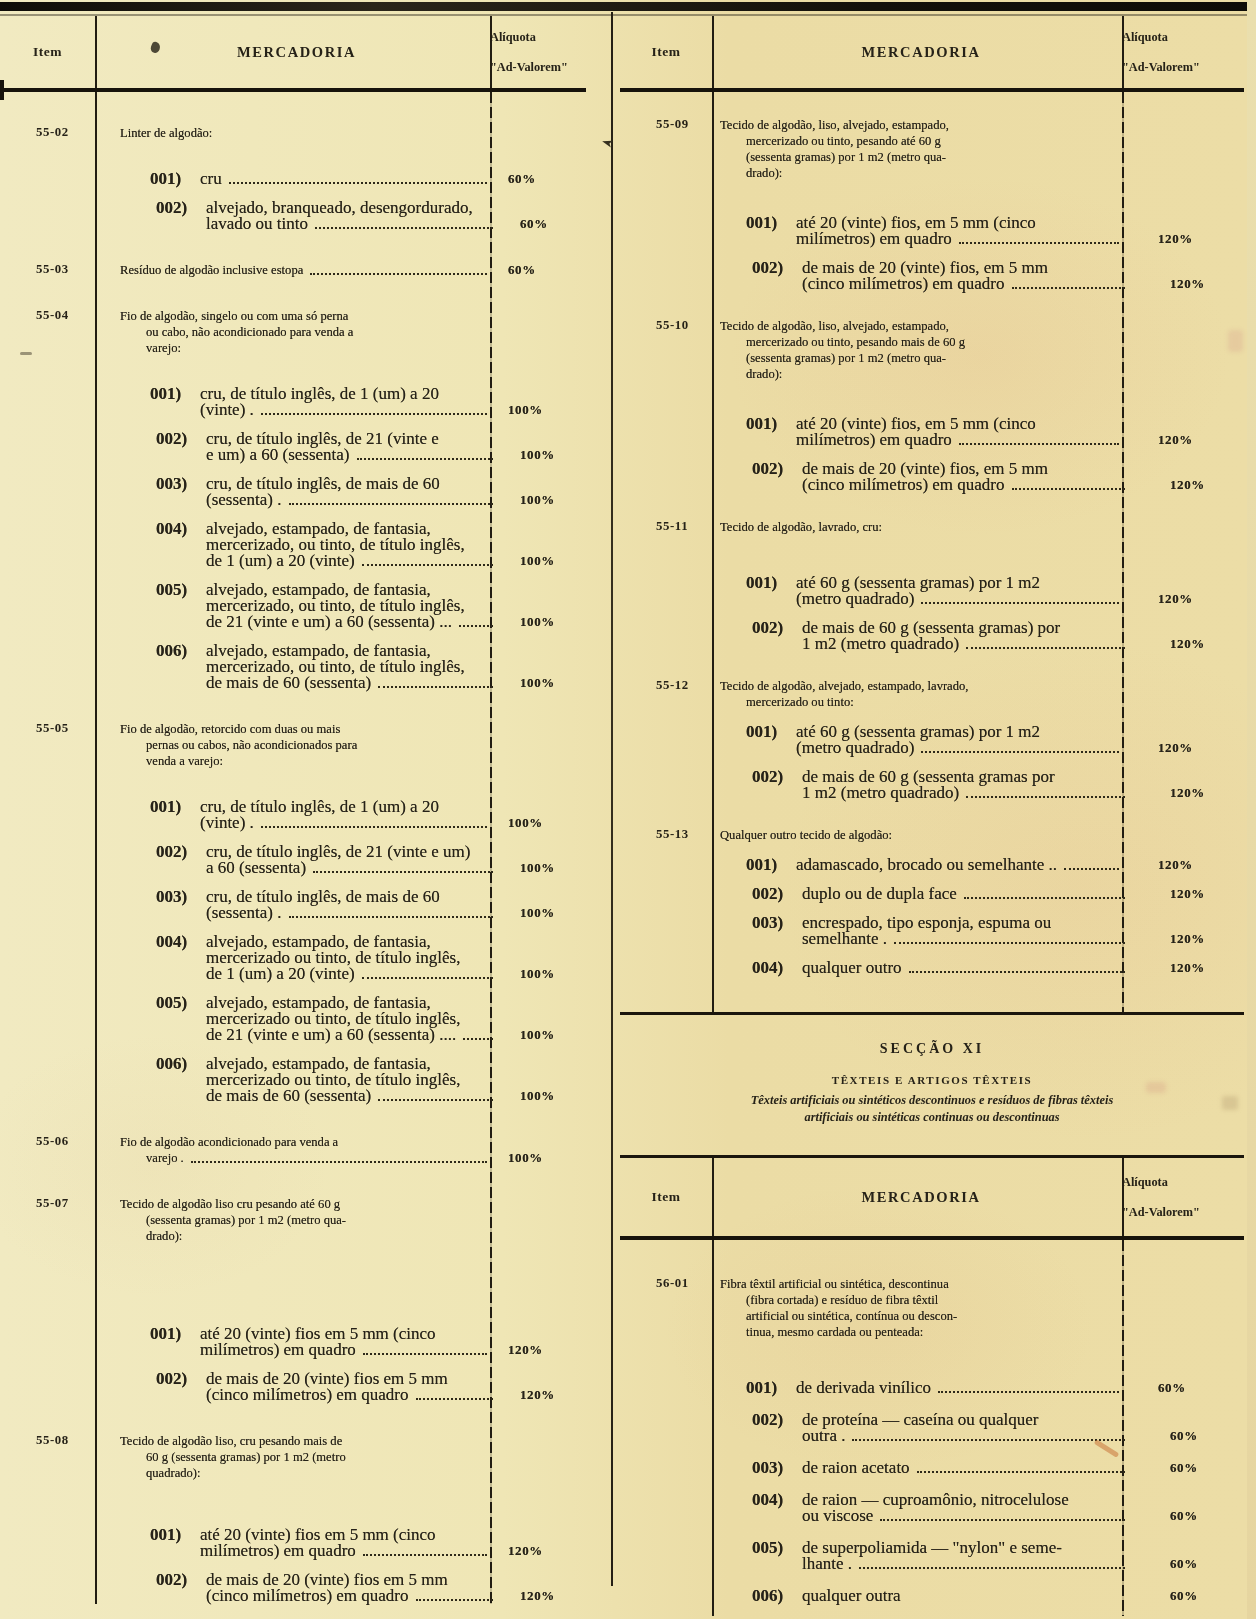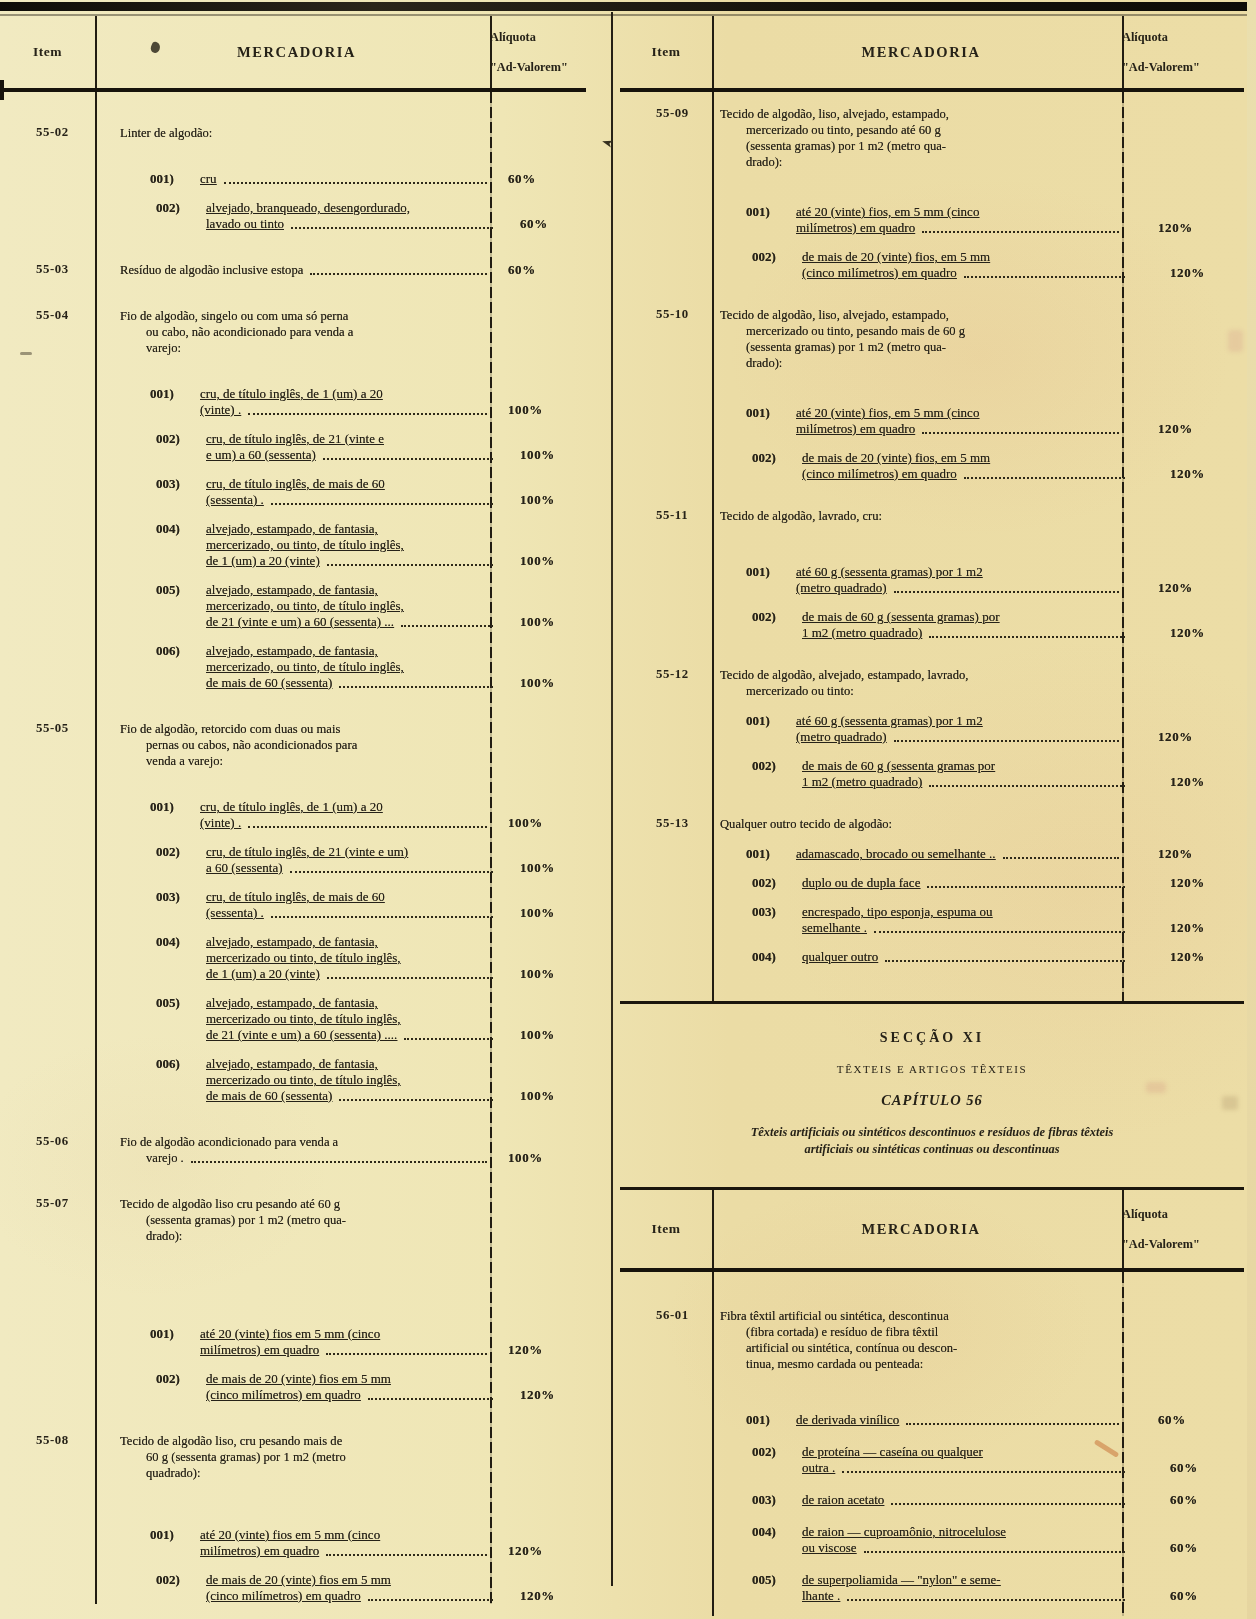--- a/index.html
+++ b/index.html
@@ -31,39 +31,39 @@
   .th-aliq{display:flex;flex-direction:column;align-items:flex-start;justify-content:center;gap:15px;font-weight:700;font-size:12.3px;}
   .hrule{position:relative;height:4px;background:#17130b;}
   .hrule.thin{height:3px;background:#1b160d;}
   .left-t > .hrule.tick::before{content:"";position:absolute;left:0;top:-8px;width:4px;height:20px;background:#17130b;}
 
   .vl{position:absolute;top:0;bottom:0;width:2.2px;background:#221d12;}
   .vl.dash{background:repeating-linear-gradient(180deg,#221d12 0 11px,rgba(34,29,18,.22) 11px 15px);}
   .left-t .vl.a{left:95px}.left-t .vl.b{left:490px}
   .rt .vl.c{left:92px}.rt .vl.d{left:502px}
 
-  .tbody{position:relative;padding-top:14px;}
+  .tbody{position:relative;padding-top:25px;}
   #left-tbody{padding-top:33px;}
   #ch56-tbody{min-height:360px;padding-top:36px;}
   #right-tbody{padding-bottom:10px;}
 
   .row{margin-bottom:30px;}
   .rt .row{margin-bottom:26px;}
   .main,.sub{display:grid;}
   .left-t .main,.left-t .sub{grid-template-columns:95px 395px 96px;}
   .rt .main,.rt .sub{grid-template-columns:92px 410px 122px;}
   .inum{font-weight:700;font-size:12.8px;padding-left:36px;letter-spacing:.6px;white-space:nowrap;}
   .rt .inum{padding-left:36px;}
   .mdesc{font-size:12.6px;line-height:16px;padding-left:51px;}
   .rt .mdesc{padding-left:34px;}
   .mdesc .first{margin-left:-26px;}
   .dline,.txt,.snum{white-space:nowrap;text-shadow:0 0 .5px rgba(38,34,24,.65);}
   .subs{margin-top:14px;}
   .sub + .sub{margin-top:13px;gap:6px;}
-  .scontent{position:relative;padding-left:50px;font-size:13px;line-height:16px;text-decoration:underline;}
+  .scontent{position:relative;padding-left:50px;font-size:17px;line-height:16px;}
   .left-t .scontent{margin-left:55px;}
   .rt .scontent{margin-left:34px;}
   .snum{position:absolute;left:0;top:0;font-weight:700;}
   .val{align-self:end;font-weight:700;font-size:13px;padding-left:18px;line-height:16px;letter-spacing:.6px;white-space:nowrap;text-shadow:0 0 .5px rgba(30,26,18,.6);}
   .rt .val{padding-left:36px;}
   .lastline{display:flex;align-items:flex-end;}
   .leader{flex:1 1 10px;min-width:10px;height:0;border-bottom:2.3px dotted #2e2919;margin:0 3px 3px 7px;}
 
   
   [data-item="55-02"] .subs{margin-top:30px;}
@@ -72,21 +72,21 @@
   [data-item="55-08"] .subs{margin-top:46px;}
   [data-item="55-09"] .subs,[data-item="55-10"] .subs{margin-top:34px;}
   [data-item="55-11"] .subs{margin-top:40px;}
   [data-item="55-12"] .subs,[data-item="55-13"] .subs{margin-top:14px;}
   [data-item="56-01"] .subs{margin-top:40px;}
   [data-item="56-01"] .sub + .sub{margin-top:16px;}
 
   
   .section{text-align:center;padding:26px 0 29px;}
   .sec-title{font-weight:700;font-size:14px;letter-spacing:3px;margin-bottom:17px;}
-  .sec-sub{font-weight:400;font-size:11px;letter-spacing:1.6px;margin-bottom:17px;}
+  .sec-sub{font-weight:700;font-size:11px;letter-spacing:1.6px;}
   .sec-cap{font-weight:700;font-style:italic;font-size:14.5px;letter-spacing:1px;margin-bottom:15px;}
   .sec-desc{font-style:italic;font-weight:700;font-size:12.4px;line-height:17px;margin-top:6px;}
   .rt .thead.second{height:78px;}
 
   
   .inkdot{position:absolute;left:56px;top:26px;width:9px;height:11px;background:#241f14;border-radius:45% 60% 50% 50%;opacity:.8;transform:rotate(18deg);}
   .pen-arrow{position:absolute;left:601px;top:134px;font-size:15px;color:#35301f;transform:rotate(197deg) scaleY(.75);}
   .stain{position:absolute;border-radius:3px;}
   .stain1{left:1093px;top:1446px;width:27px;height:5px;background:rgba(198,108,48,.5);transform:rotate(32deg);}
   .stain2{left:1146px;top:1082px;width:20px;height:11px;background:rgba(205,130,120,.22);filter:blur(2px);}
@@ -642,21 +642,20 @@
               <div class="val">120%</div>
             </div>
           </div>
         </div>
       </div>
 
     <div class="hrule thin"></div>
     <div class="section">
       <div class="sec-title">SECÇÃO XI</div>
       <div class="sec-sub">TÊXTEIS E ARTIGOS TÊXTEIS</div>
-      <div class="sec-cap">CAPÍTULO 56</div>
       <div class="sec-desc">
         <div>Têxteis artificiais ou sintéticos descontinuos e resíduos de fibras têxteis</div>
         <div>artificiais ou sintéticas continuas ou descontinuas</div>
       </div>
     </div>
     <div class="hrule thin"></div>
 
     <div class="thead second">
       <div class="th-item">Item</div>
       <div class="th-merc">

